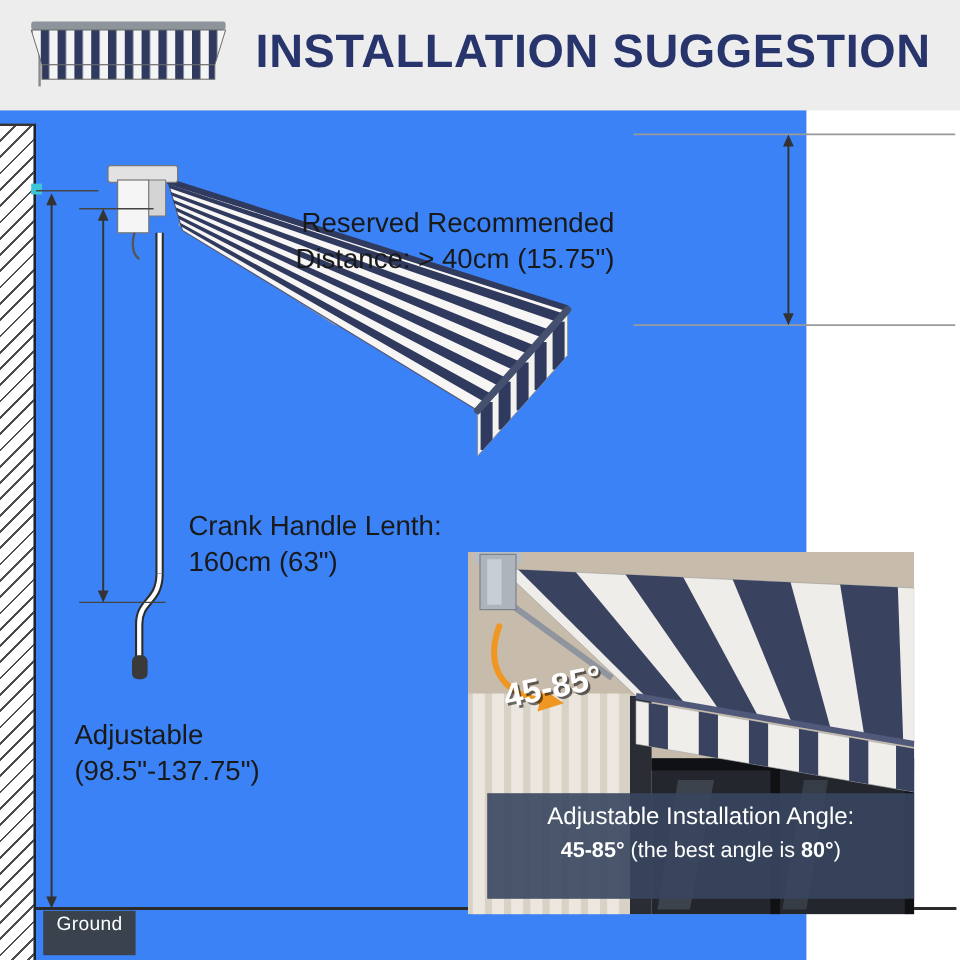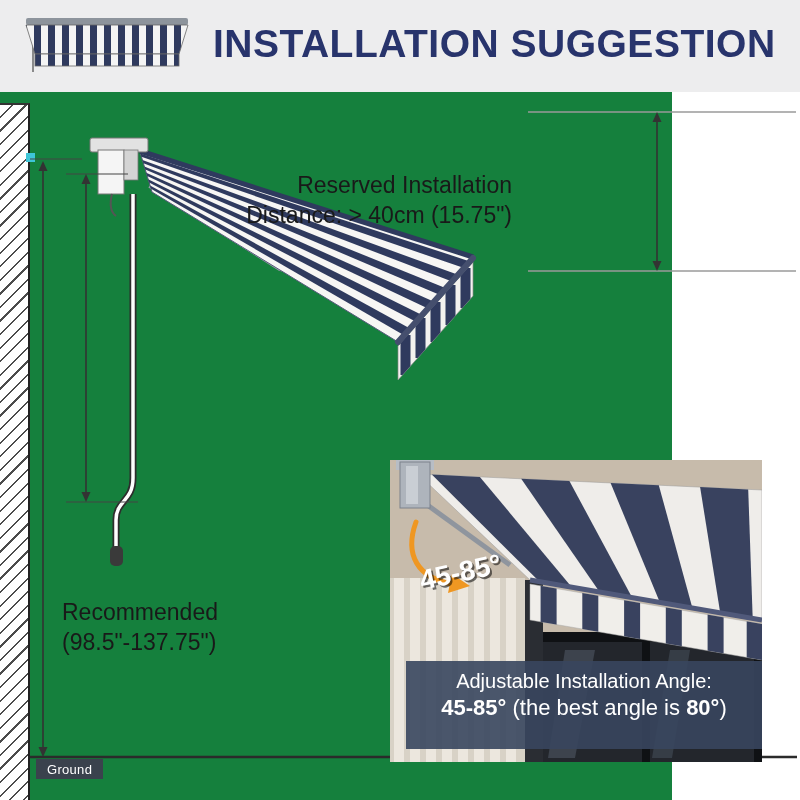--- a/index.html
+++ b/index.html
@@ -1,17 +1,17 @@
 <!DOCTYPE html>
 <html><head>
 <meta charset="utf-8">
 <style>
   html,body{margin:0;padding:0;background:#fff;}
   body{width:800px;height:800px;font-family:"Liberation Sans",sans-serif;position:relative;overflow:hidden;}
-  .page{position:relative;width:672px;height:800px;background:#15803d;}
+  .page{position:relative;width:672px;height:800px;background:#3b82f6;}
 
   
   .header{position:absolute;left:0;top:0;width:800px;height:92px;background:#ededee;}
   .header-title{position:absolute;left:213px;top:22px;font-size:39px;font-weight:bold;color:#28346c;letter-spacing:.5px;white-space:nowrap;}
   .header-thumb{position:absolute;left:20px;top:10px;width:185px;height:70px;}
 
   
   .wall{position:absolute;left:0;top:103px;width:30px;height:697px;
         background:repeating-linear-gradient(135deg,#ffffff 0 8px,#4c4c4c 8px 9.6px);
         border-top:2px solid #333;border-right:2px solid #222;box-sizing:border-box;}
@@ -19,29 +19,29 @@
   .diagram-svg{position:absolute;left:0;top:0;width:800px;height:800px;pointer-events:none;}
 
   
   .note{position:absolute;color:#191919;font-size:23px;line-height:30px;}
   .note-reserved{top:170px;right:160px;text-align:right;}
   .note-crank{left:157px;top:423px;}
   .note-height{left:62px;top:597px;}
   .num{font-weight:normal;}
 
   .ground-badge{position:absolute;left:36px;top:759px;background:#3a424d;color:#fff;
-                font-size:13px;padding:3px 11px 2px;letter-spacing:.3px;}
+                font-size:16px;padding:3px 11px 16px;letter-spacing:.3px;}
 
   
   .inset{position:absolute;left:390px;top:460px;width:372px;height:302px;overflow:hidden;}
   .inset svg{position:absolute;left:0;top:0;}
   .inset-caption{position:absolute;left:16px;right:0;bottom:13px;background:rgba(56,70,94,.9);
                  color:#fff;text-align:center;padding:7px 4px 27px;}
   .inset-caption .cap1{font-size:20px;line-height:26px;}
-  .inset-caption .cap2{font-size:22px;line-height:28px;}
+  .inset-caption .cap2{font-size:18px;line-height:28px;}
   .inset-caption .b{font-weight:bold;}
 </style>
 </head>
 <body>
 
 <div class="page">
 
   <div class="header">
     <svg class="header-thumb" viewBox="0 0 185 70">
       <defs>
@@ -130,27 +130,31 @@
       <line x1="66" y1="502" x2="138" y2="502" stroke-width="1.2" stroke="#444"></line>
       <line x1="86" y1="181" x2="86" y2="495" stroke-width="1.6"></line>
       <polygon points="86,174 81.5,184 90.5,184" fill="#333" stroke="none"></polygon>
       <polygon points="86,502 81.5,492 90.5,492" fill="#333" stroke="none"></polygon>
     </g>
 
     <line x1="30" y1="757" x2="797" y2="757" stroke="#2b2b2b" stroke-width="2.5"></line>
   </svg>
 
   <div class="note note-reserved">
-    <div>Reserved Installation</div>
+    <div>Reserved Recommended</div>
     <div>Distance: &gt; 40cm (15.75")</div>
   </div>
 
+  <div class="note note-crank">
+    <div>Crank Handle Lenth:</div>
+    <div class="num">160cm (63")</div>
+  </div>
 
   <div class="note note-height">
-    <div>Recommended</div>
+    <div>Adjustable</div>
     <div class="num">(98.5"-137.75")</div>
   </div>
 
   <div class="ground-badge">Ground</div>
 
   <div class="inset">
     <svg width="372" height="302" viewBox="0 0 372 302">
       <defs>
         <clipPath id="valClip2">
             <polygon points="140,124 372,164 372,200 140,160"></polygon>

